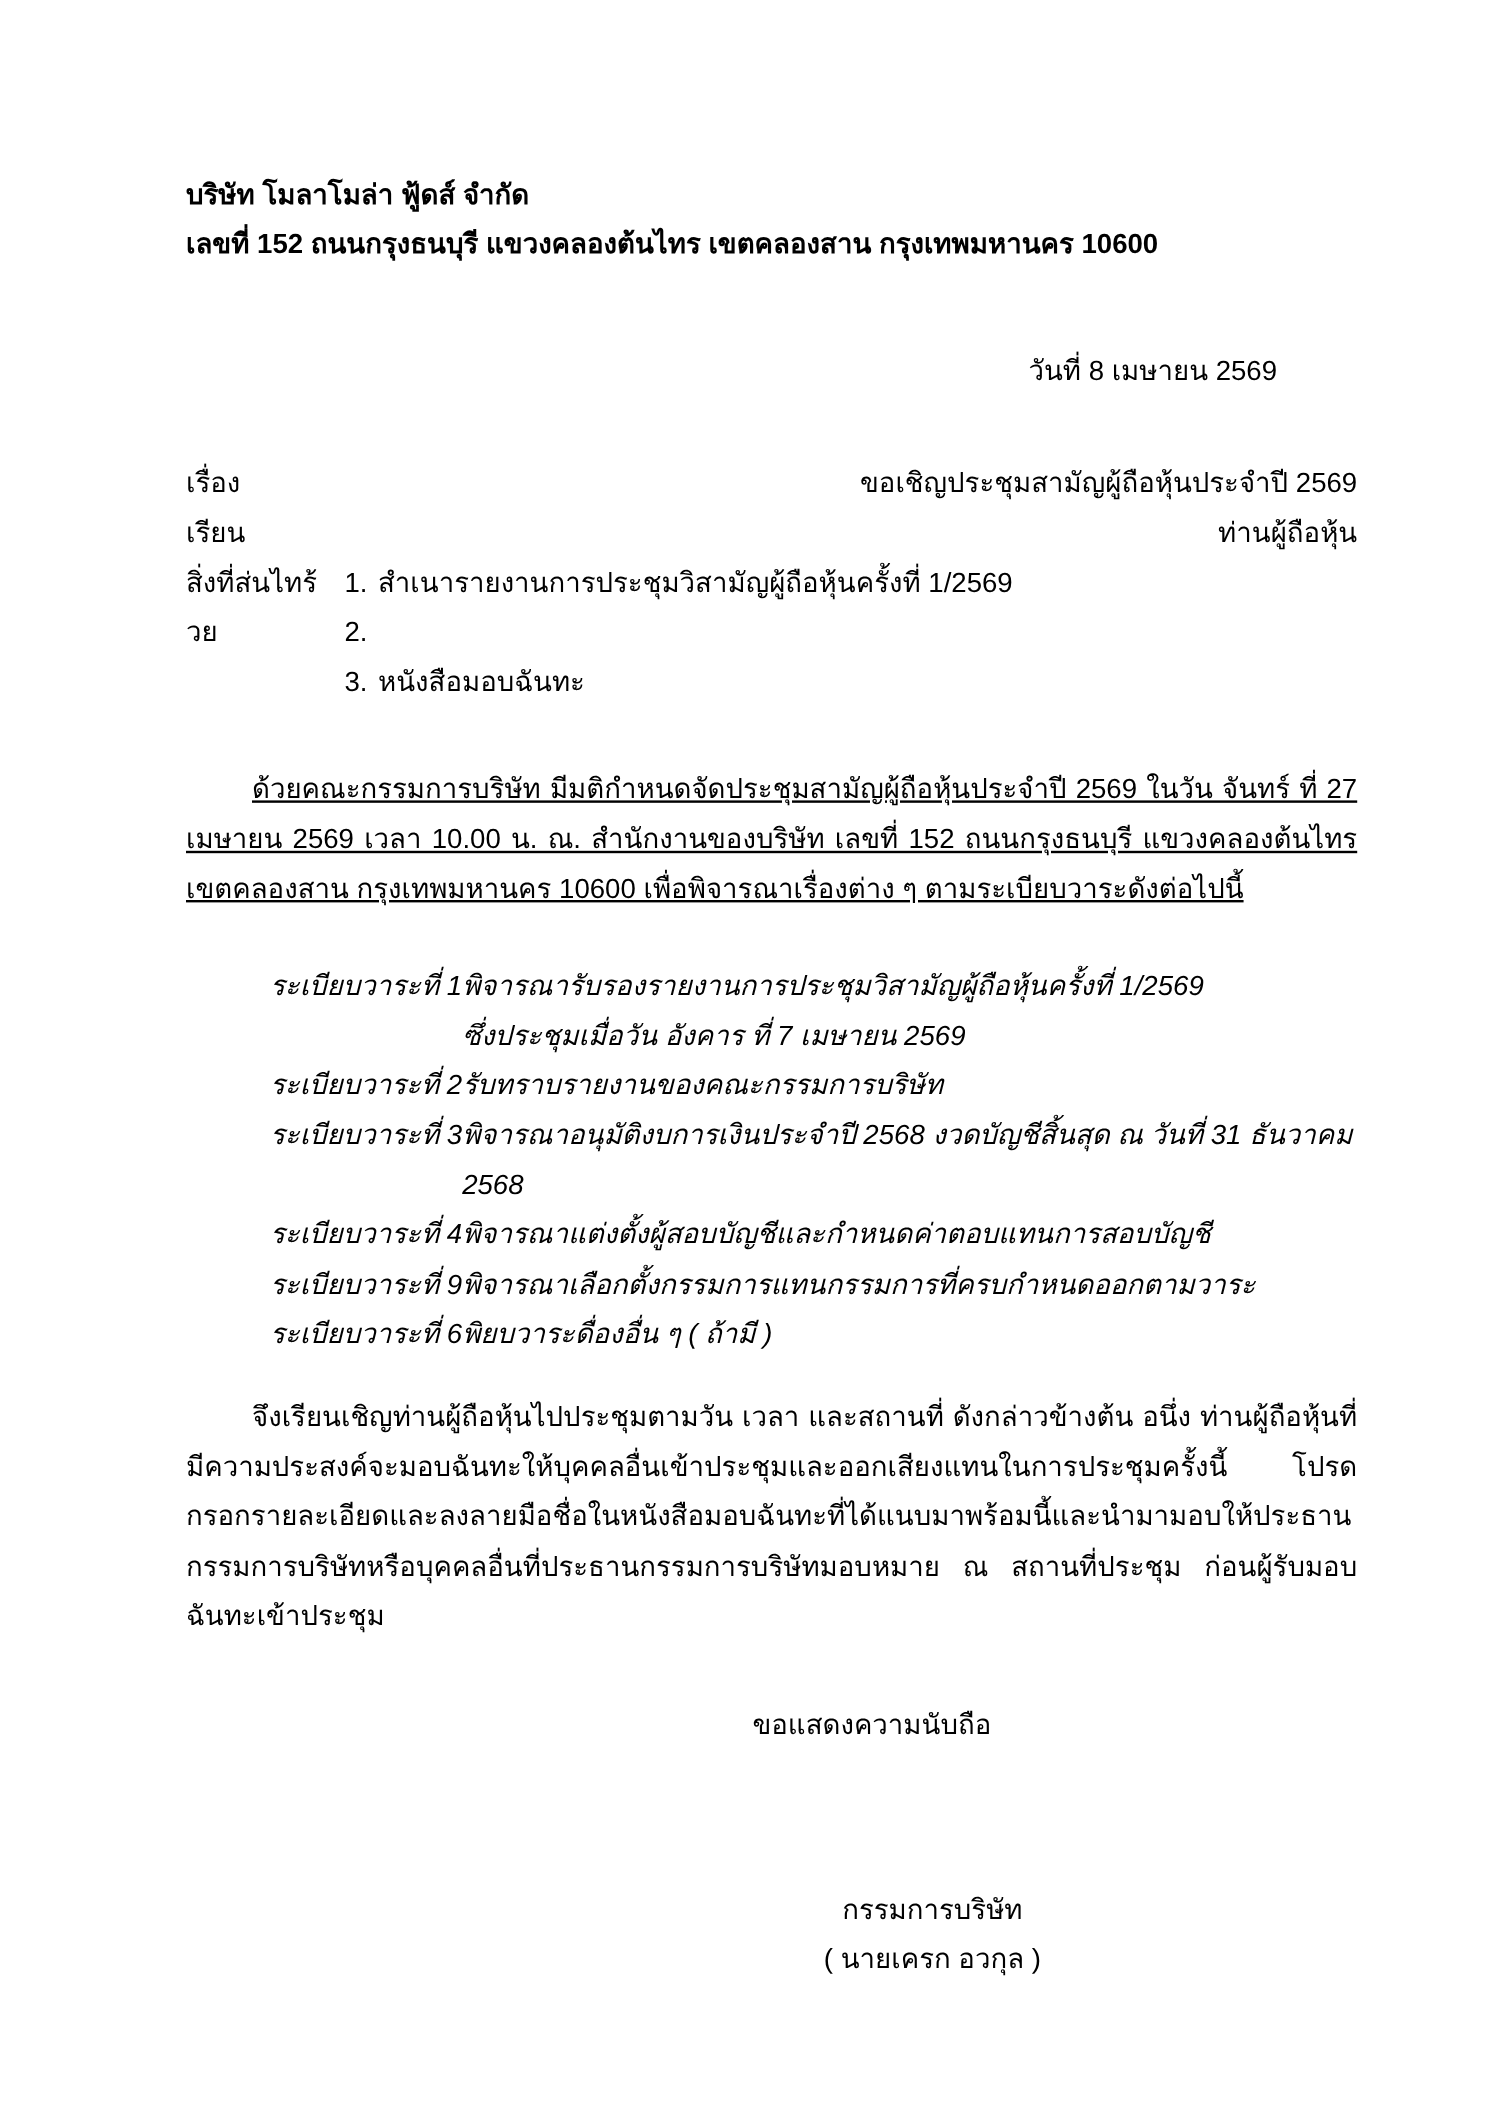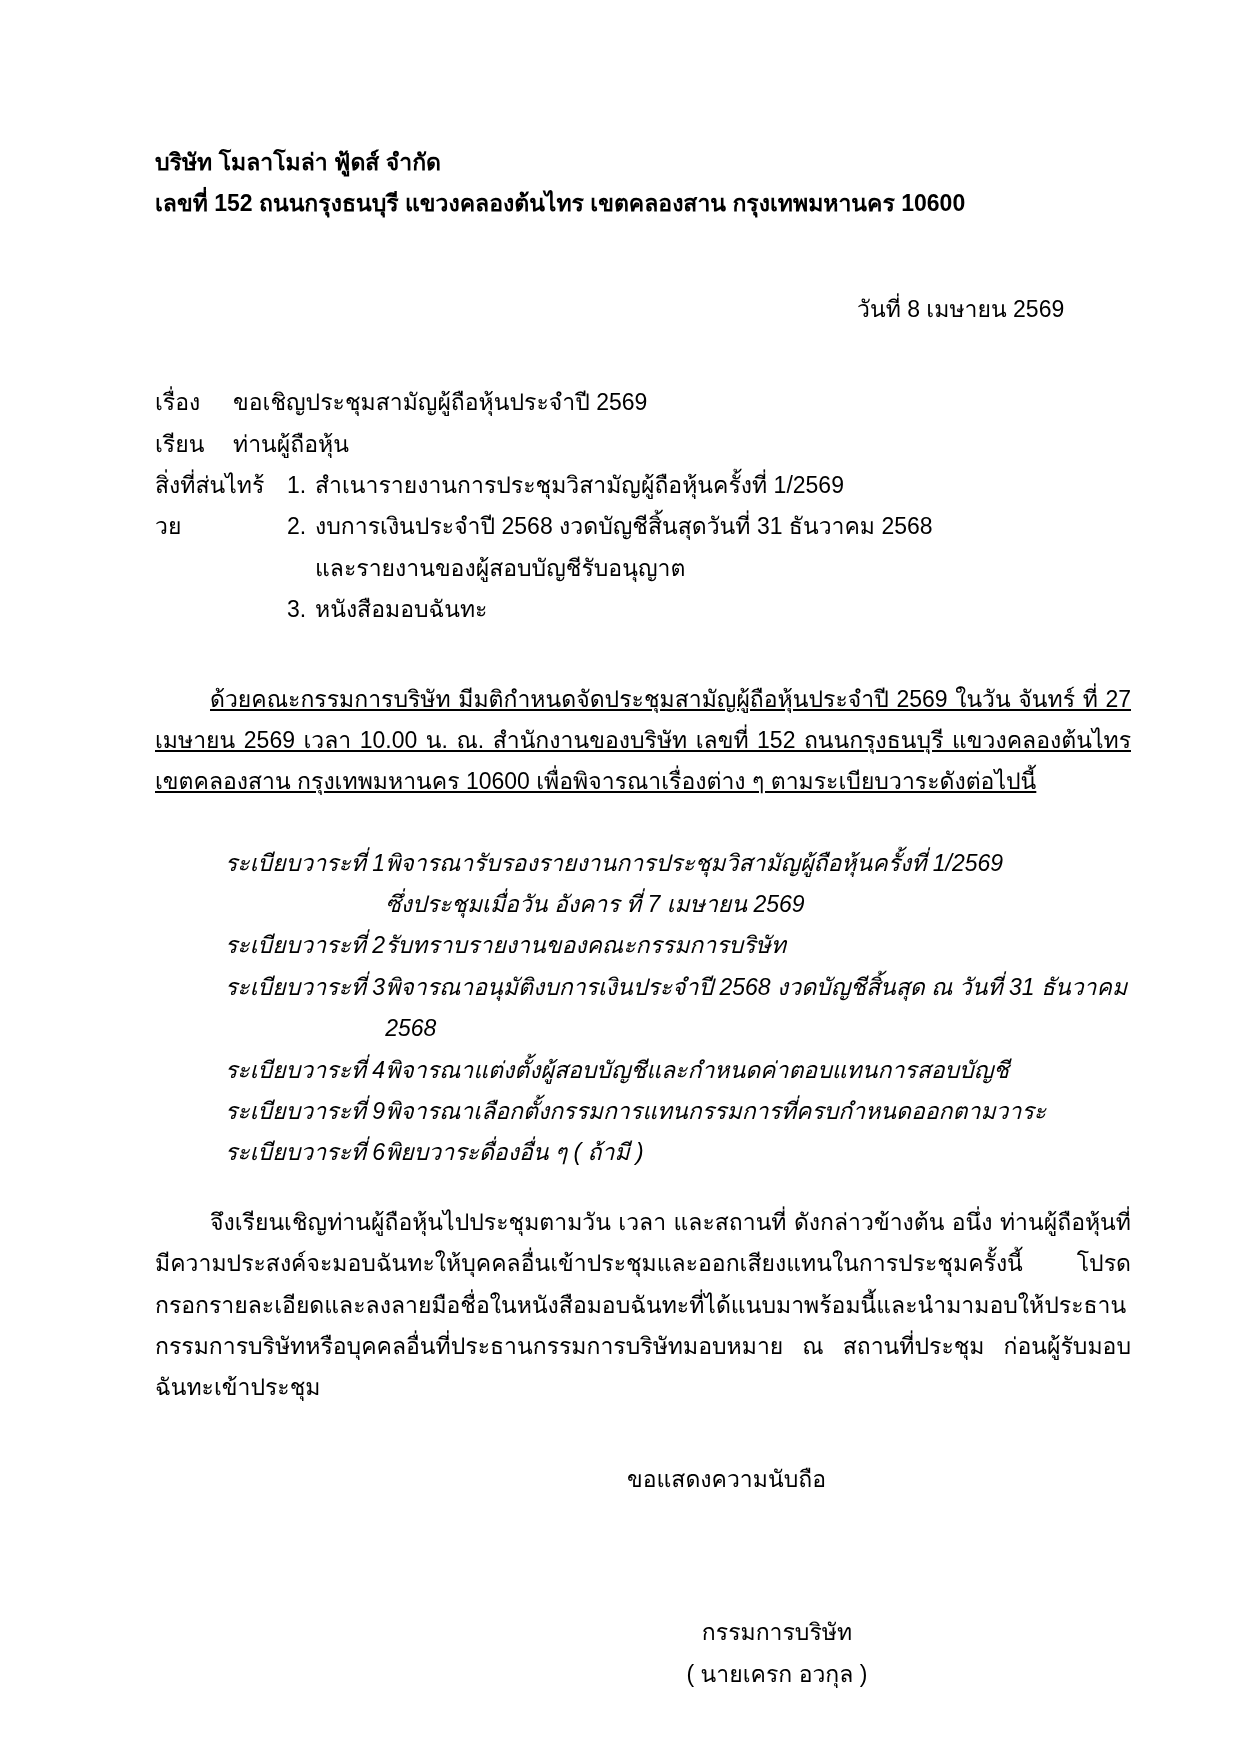--- a/index.html
+++ b/index.html
@@ -28,20 +28,21 @@
     margin-top: 64px;
     padding-left: 702px;
     white-space: nowrap;
   }
   .meta {
     margin-top: 52px;
   }
   .row {
     display: flex;
     align-items: flex-start;
+    justify-content: space-between;
   }
   .row-label {
     flex: 0 0 78px;
   }
   .row-label.wide {
     flex: 0 0 132px;
   }
   .att-list {
     flex: 1 1 auto;
   }
@@ -112,24 +113,20 @@
       <span class="row-label wide">สิ่งที่ส่นไทร้วย</span>
       <div class="att-list">
         <div class="att-item">
           <span class="att-num">1.</span>
           <div>
             <div>สำเนารายงานการประชุมวิสามัญผู้ถือหุ้นครั้งที่ 1/2569</div>
           </div>
         </div>
         <div class="att-item">
           <span class="att-num">2.</span>
-          <div>
-            <div>งบการเงินประจำปี 2568 งวดบัญชีสิ้นสุดวันที่ 31 ธันวาคม 2568</div>
-            <div>และรายงานของผู้สอบบัญชีรับอนุญาต</div>
-          </div>
         </div>
         <div class="att-item">
           <span class="att-num">3.</span>
           <div>
             <div>หนังสือมอบฉันทะ</div>
           </div>
         </div>
       </div>
     </div>
   </div>

